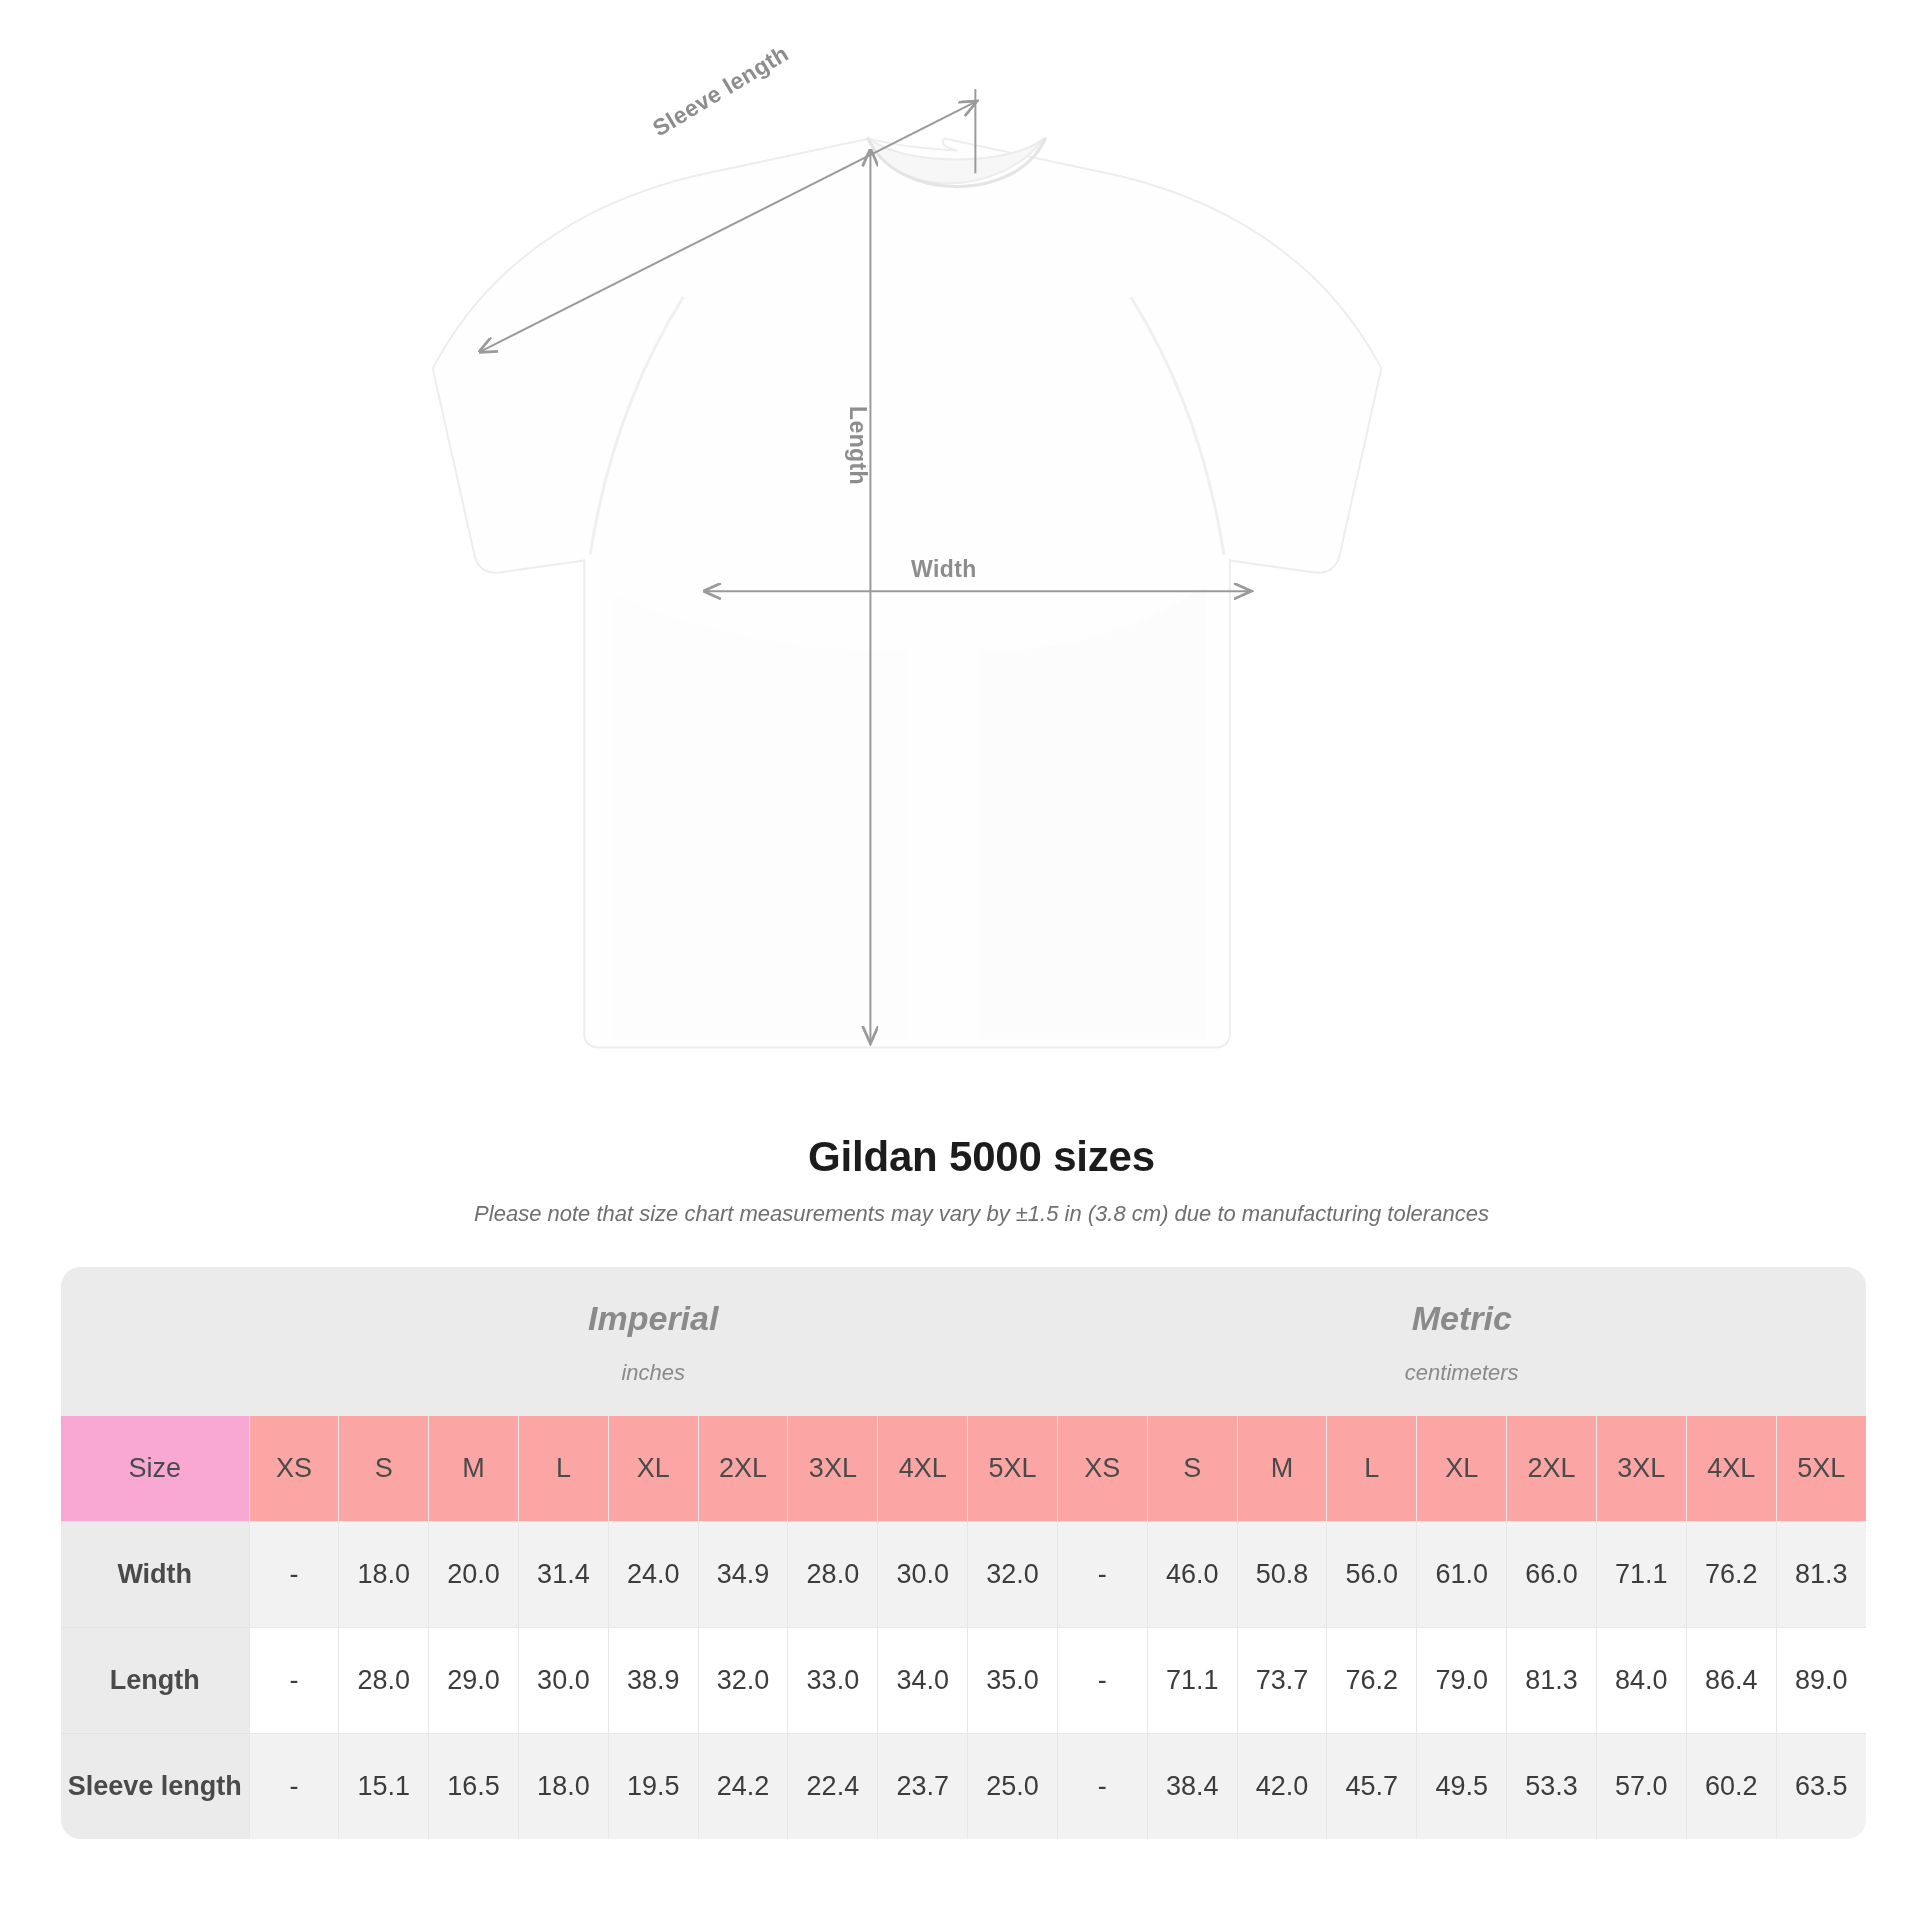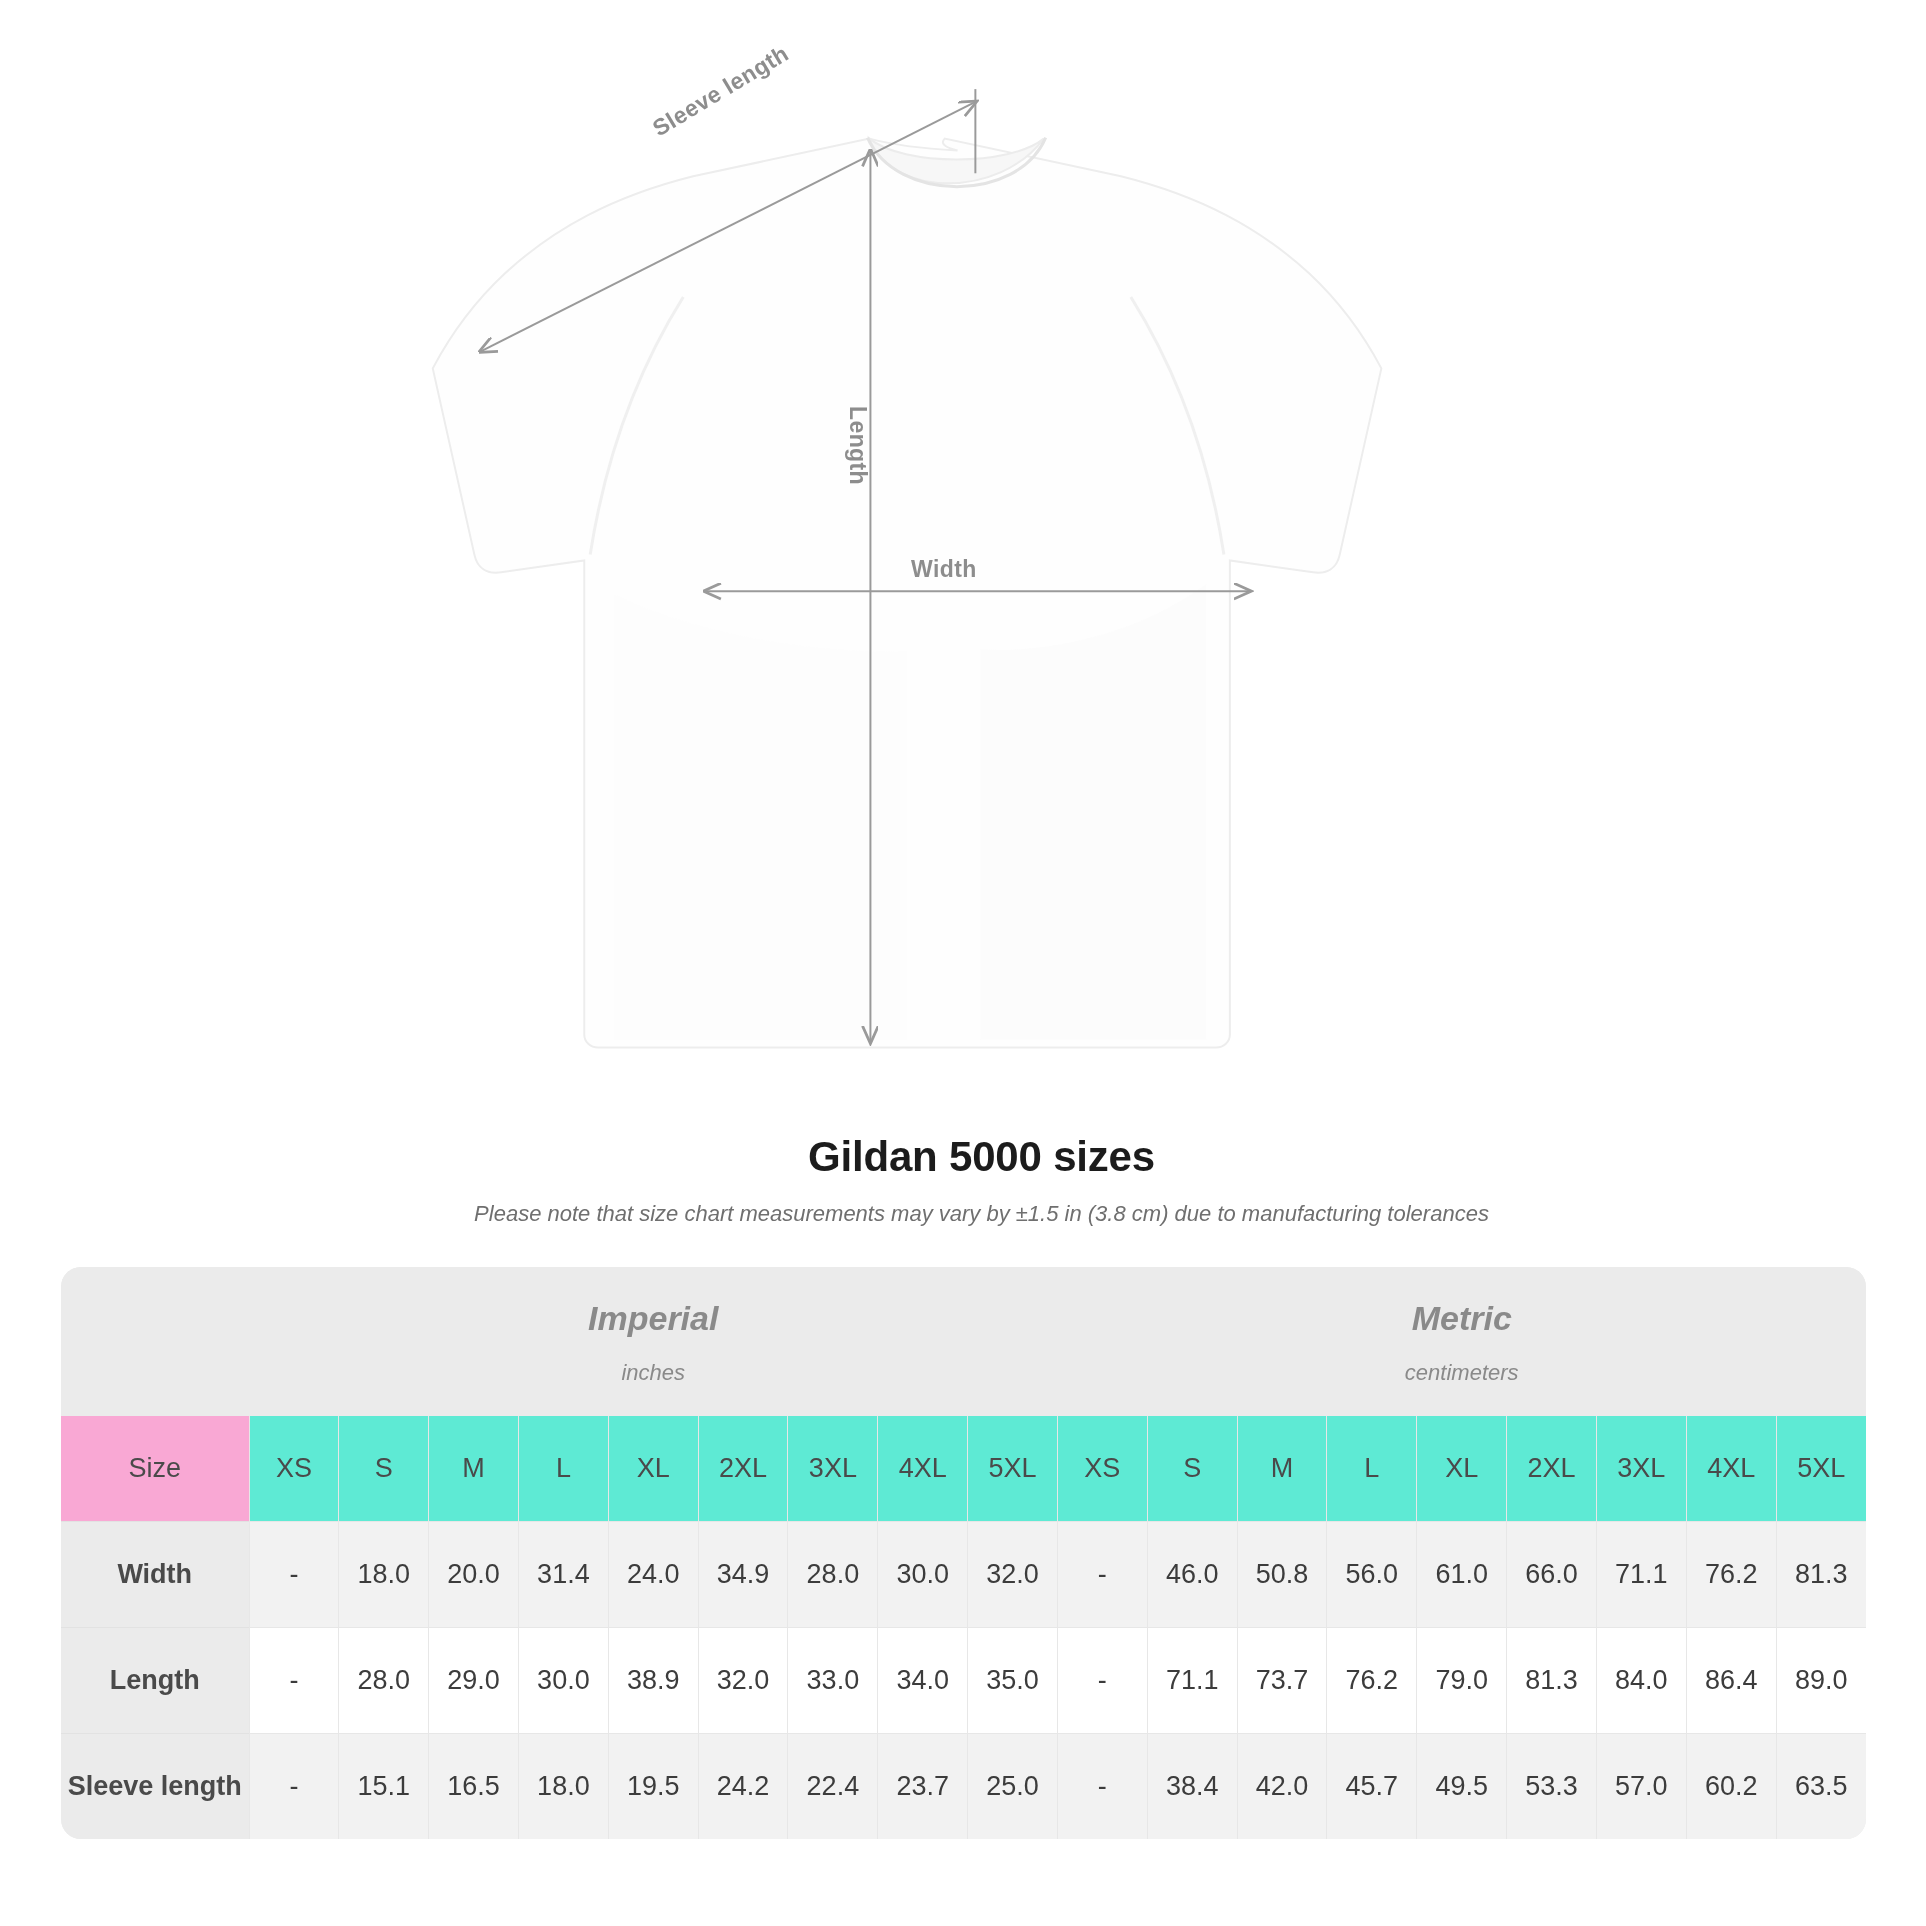--- a/index.html
+++ b/index.html
@@ -108,21 +108,21 @@
   }
   .unit-sub {
     font-size: 22px;
     font-style: italic;
     color: #8a8a8a;
     margin-top: 20px;
   }
 
   .head-row td {
     height: 103px;
-    background: #5eead4;
+    background: #fca5a5;
     font-size: 27px;
     font-weight: bold;
     color: #4a4a4a;
     border-right: 1px solid #e7e7e7;
   }
   .head-row td:last-child { border-right: none; }
   .head-row td.rowlabel {
     background: #f9a8d4;
     color: #4a4a4a;
   }

